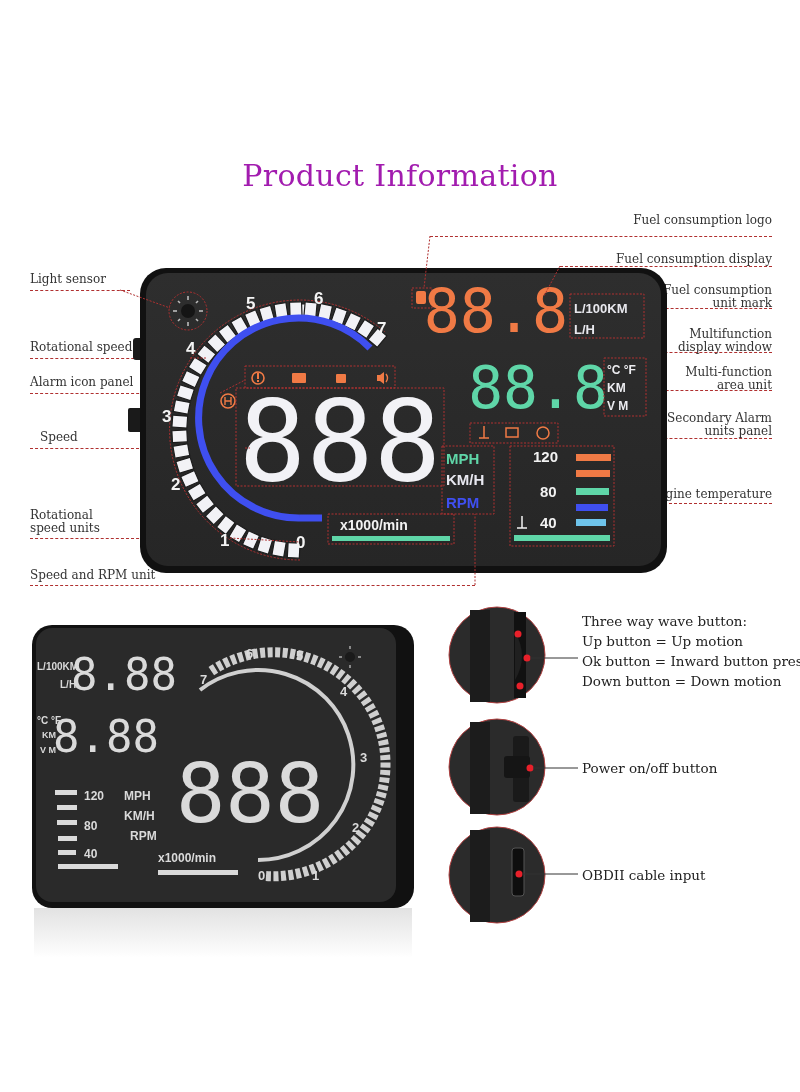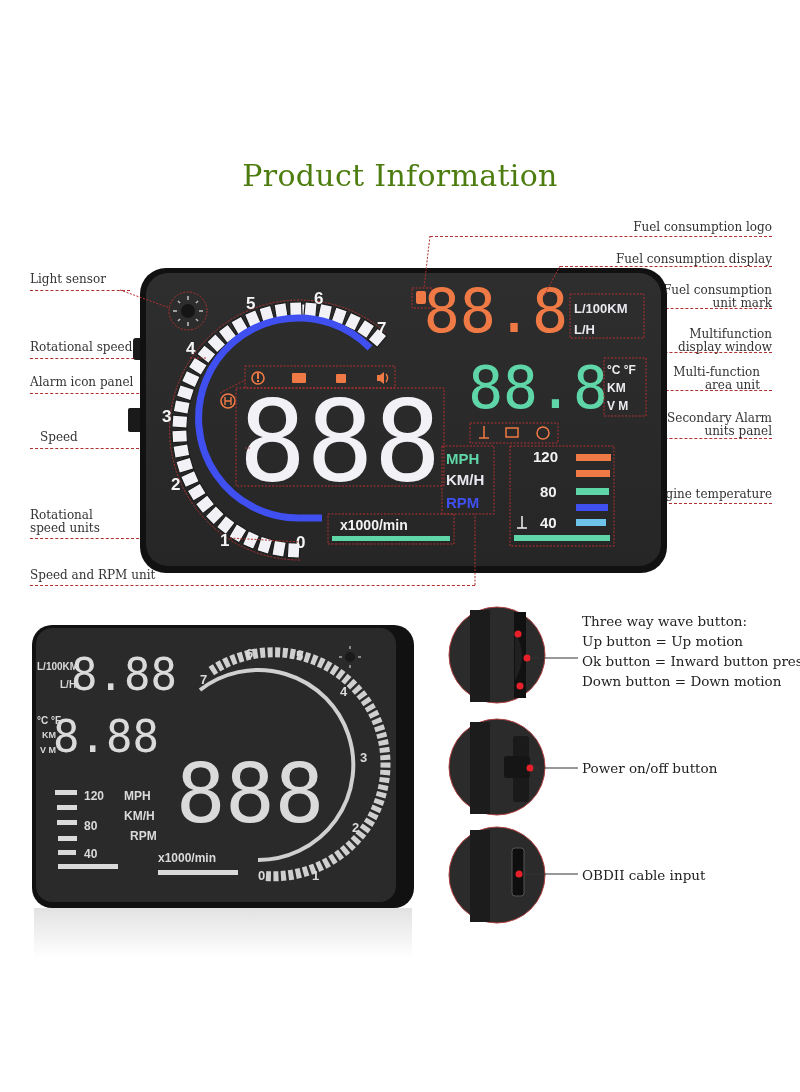--- a/index.html
+++ b/index.html
@@ -1,17 +1,17 @@
 <!DOCTYPE html>
 <html><head>
 <meta charset="utf-8">
 <style>
   html,body{margin:0;padding:0;background:#ffffff;}
   body{width:800px;height:1092px;position:relative;overflow:hidden;font-family:"DejaVu Serif",serif;color:#222;}
-  .title{position:absolute;left:0;width:800px;top:158px;text-align:center;font-family:"DejaVu Serif",serif;font-size:30px;color:#4d7c0f;letter-spacing:0.3px;}
+  .title{position:absolute;left:0;width:800px;top:158px;text-align:center;font-family:"DejaVu Serif",serif;font-size:30px;color:#a21caf;letter-spacing:0.3px;}
   .lbl{position:absolute;font-family:"DejaVu Serif",serif;font-size:12px;line-height:13px;color:#333;white-space:nowrap;}
   .lbl.r{text-align:right;}
   .ul{position:absolute;height:0;border-top:1px dashed #b03030;}
   svg{position:absolute;left:0;top:0;}
   .side-text{position:absolute;font-family:"DejaVu Serif",serif;font-size:13.5px;line-height:20px;color:#222;white-space:nowrap;}
 </style>
 </head>
 <body>
 
 <div class="title">Product Information</div>
@@ -22,29 +22,29 @@
 <div class="ul" style="left:30px;top:358px;width:160px"></div>
 <div class="lbl" style="left:30px;top:376px">Alarm icon panel</div>
 <div class="ul" style="left:30px;top:393px;width:190px"></div>
 <div class="lbl" style="left:40px;top:431px">Speed</div>
 <div class="ul" style="left:30px;top:448px;width:215px"></div>
 <div class="lbl" style="left:30px;top:509px"><span>Rotational</span><br><span>speed units</span></div>
 <div class="ul" style="left:30px;top:538px;width:200px"></div>
 <div class="lbl" style="left:30px;top:569px">Speed and RPM unit</div>
 <div class="ul" style="left:30px;top:585px;width:445px"></div>
 
-<div class="lbl r" style="right:28px;top:221px">Fuel consumption logo</div>
+<div class="lbl r" style="right:28px;top:214px">Fuel consumption logo</div>
 <div class="ul" style="left:430px;top:236px;width:342px"></div>
 <div class="lbl r" style="right:28px;top:253px">Fuel consumption display</div>
 <div class="ul" style="left:560px;top:266px;width:212px"></div>
 <div class="lbl r" style="right:28px;top:284px"><span>Fuel consumption</span><br><span>unit mark</span></div>
 <div class="ul" style="left:646px;top:308px;width:126px"></div>
 <div class="lbl r" style="right:28px;top:328px"><span>Multifunction</span><br><span>display window</span></div>
 <div class="ul" style="left:570px;top:352px;width:202px"></div>
-<div class="lbl r" style="right:40px;top:366px"><span>Multi-function</span><br><span>area unit</span></div>
+<div class="lbl r" style="right:28px;top:366px"><span>Multi-function</span><br><span>area unit</span></div>
 <div class="ul" style="left:646px;top:390px;width:126px"></div>
 <div class="lbl r" style="right:28px;top:412px"><span>Secondary Alarm</span><br><span>units panel</span></div>
 <div class="ul" style="left:560px;top:438px;width:212px"></div>
 <div class="lbl r" style="right:28px;top:488px">Engine temperature</div>
 <div class="ul" style="left:614px;top:503px;width:158px"></div>
 
 <svg width="800" height="1092" viewBox="0 0 800 1092">
   <defs>
     <linearGradient id="bodyg" x1="0" y1="0" x2="0" y2="1">
       <stop offset="0" stop-color="#2e2e2e"></stop>

